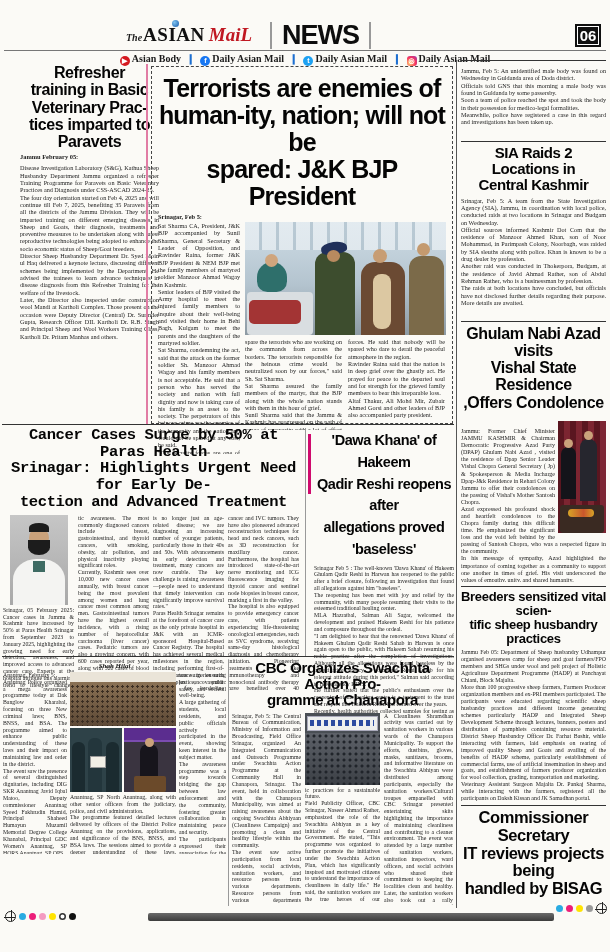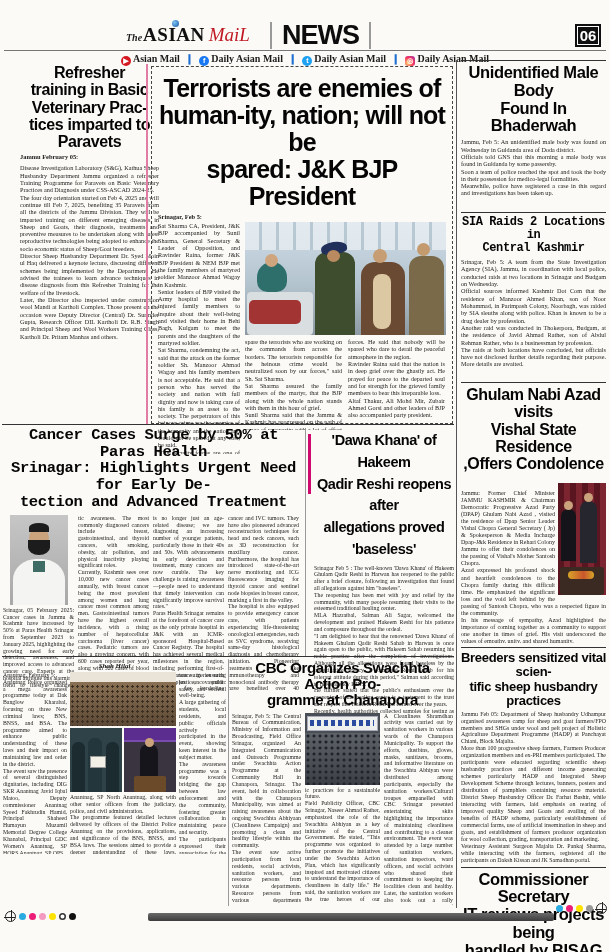--- a/index.html
+++ b/index.html
@@ -2,21 +2,21 @@
 <html><head>
 <meta charset="utf-8">
 <style>
   html,body{margin:0;padding:0;background:#888;}
   .page{position:relative;width:610px;height:952px;background:#fbfaf6;overflow:hidden;
         font-family:"Liberation Serif",serif;color:#1a1a1a;}
   
   .masthead{position:absolute;left:126px;top:24px;width:120px;height:24px;white-space:nowrap;}
   .m-the{font-style:italic;font-size:10px;font-weight:bold;margin-right:1px;}
   .m-asian{font-family:"Liberation Serif",serif;font-size:19px;font-weight:bold;letter-spacing:.5px;color:#111;}
-  .m-mail{font-family:"Liberation Serif",serif;font-size:19px;font-weight:normal;font-style:italic;color:#c01822;}
+  .m-mail{font-family:"Liberation Serif",serif;font-size:19px;font-weight:bold;font-style:italic;color:#c01822;}
   .m-globe{position:absolute;left:46px;top:-4px;width:7px;height:7px;border-radius:50%;
            background:radial-gradient(circle at 35% 35%,#7ec3f0,#1558a8);}
   .news-badge{position:absolute;left:270px;top:22px;font-family:"Liberation Sans",sans-serif;
               font-size:27px;font-weight:800;letter-spacing:-1px;color:#0d0d0d;
               padding:0 10px;border-left:2px solid #999;border-right:2px solid #999;line-height:1;}
   .issue-date{position:absolute;left:388px;top:31px;font-family:"Liberation Sans",sans-serif;
               font-size:13px;font-weight:800;letter-spacing:-.4px;color:#0d0d0d;}
   .pageno{position:absolute;left:575px;top:24px;width:26px;height:23px;background:#101010;color:#fff;
           font-family:"Liberation Sans",sans-serif;font-weight:800;font-size:15px;text-align:center;
           line-height:23px;box-shadow:inset 0 0 0 2px #101010, inset 0 0 0 3px #fff;}
@@ -62,21 +62,21 @@
   .ph-man1{left:116px;top:40px;width:44px;height:73px;background:#6b4a33;border-radius:14px 14px 0 0;}
   .ph-scarf2{left:128px;top:52px;width:18px;height:55px;background:#dcc8a2;border-radius:8px;}
   .ph-face3{left:128px;top:27px;width:14px;height:14px;background:#c79d74;border-radius:50%;}
   .ph-man2{left:164px;top:34px;width:35px;height:79px;background:#7b6a49;border-radius:12px 12px 0 0;}
   .ph-face4{left:172px;top:21px;width:13px;height:13px;background:#c49a6f;border-radius:50%;}
   
   .vline-right{position:absolute;left:456px;top:60px;width:1px;height:848px;background:#555;}
   .right-col{position:absolute;left:461px;top:60px;width:145px;}
   .rstory{border-top:1px solid #333;padding-top:3px;margin-bottom:4px;}
   .rstory:first-child{border-top:1px solid #333;}
-  .rs-hl1{font-size:16.5px;} .rs-hl2{font-size:12px;font-family:Liberation Mono, monospace;} .rs-hl3{font-size:16px;}
+  .rs-hl1{font-size:16.5px;} .rs-hl2{font-size:15px;} .rs-hl3{font-size:16px;}
   .rs-hl4{font-size:13px;letter-spacing:-.3px;} .rs-hl5{font-size:16.5px;}
   .rs-b1{height:70px;margin-top:3px;}
   .rs-b2{height:120px;margin-top:3px;}
   .rs-b3{height:168px;margin-top:3px;font-size:6px;}
   .rs-b4{height:152px;margin-top:3px;font-size:5.9px;}
   .photo-azad{float:right;width:48px;height:112px;margin:0 0 2px 3px;
               background:repeating-linear-gradient(90deg,#5a1620 0 6px,#7c2531 6px 12px);}
   .az-f1{left:3px;top:26px;width:15px;height:52px;background:#14141a;border-radius:7px 7px 0 0;}
   .az-f2{left:22px;top:18px;width:17px;height:62px;background:#26262e;border-radius:8px 8px 0 0;}
   .az-h1{left:6px;top:18px;width:9px;height:9px;background:#caa27b;border-radius:50%;}
@@ -161,21 +161,21 @@
   <div class="masthead">
     <span class="m-the">The</span><span class="m-asian">ASIAN</span>
     <span class="m-mail">MaiL</span>
     <span class="m-globe"></span>
   </div>
   <div class="news-badge">NEWS</div>
   <div class="pageno">06</div>
   <div class="head-rule"></div>
 
   <div class="social-bar">
-    <span class="sicon yt">▶</span><span>Asian Mail</span>
+    <span class="sicon yt">▶</span><span>Asian Body</span>
     <span class="sep">❙</span>
     <span class="sicon fb">f</span><span>Daily Asian Mail</span>
     <span class="sep">❙</span>
     <span class="sicon tw">t</span><span>Daily Asian Mail</span>
     <span class="sep">❙</span>
     <span class="sicon ig">◎</span><span>Daily Asian Mail</span>
   </div>
 
   <div class="left-story">
     <div class="hl">Refresher
@@ -225,22 +225,20 @@
 Ravinder Raina said that the nation is in deep grief over the ghastly act. He prayed for peace to the departed soul and for strength for the grieved family members to bear this irreparable loss.
 Altaf Thakur, Ali Mohd Mir, Zubair Ahmed Gorsi and other leaders of BJP also accompanied party president.</div>
         </div>
       </div>
     </div>
   </div>
 
   <div class="vline-right"></div>
   <div class="right-col">
     <div class="rstory">
-      <div class="hl rs-hl1">Unidentified Male Body
-Found In Bhaderwah</div>
       <div class="bd rs-b1">Jammu, Feb 5: An unidentified male body was found on Wednesday in Guldanda area of Doda district.
 Officials told GNS that this morning a male body was found in Guldanda by some passersby.
 Soon a team of police reached the spot and took the body in their possession for medico-legal formalities.
 Meanwhile, police have registered a case in this regard and investigations has been taken up.</div>
     </div>
     <div class="rstory">
       <div class="hl rs-hl2">SIA Raids 2 Locations in
 Central Kashmir</div>
       <div class="bd rs-b2">Srinagar, Feb 5: A team from the State Investigation Agency (SIA), Jammu, in coordination with local police, conducted raids at two locations in Srinagar and Budgam on Wednesday.
 Official sources informed Kashmir Dot Com that the residence of Manzoor Ahmed Khan, son of Noor Mohammad, in Parimpash Colony, Noorbagh, was raided by SIA sleuths along with police. Khan is known to be a drug dealer by profession.

